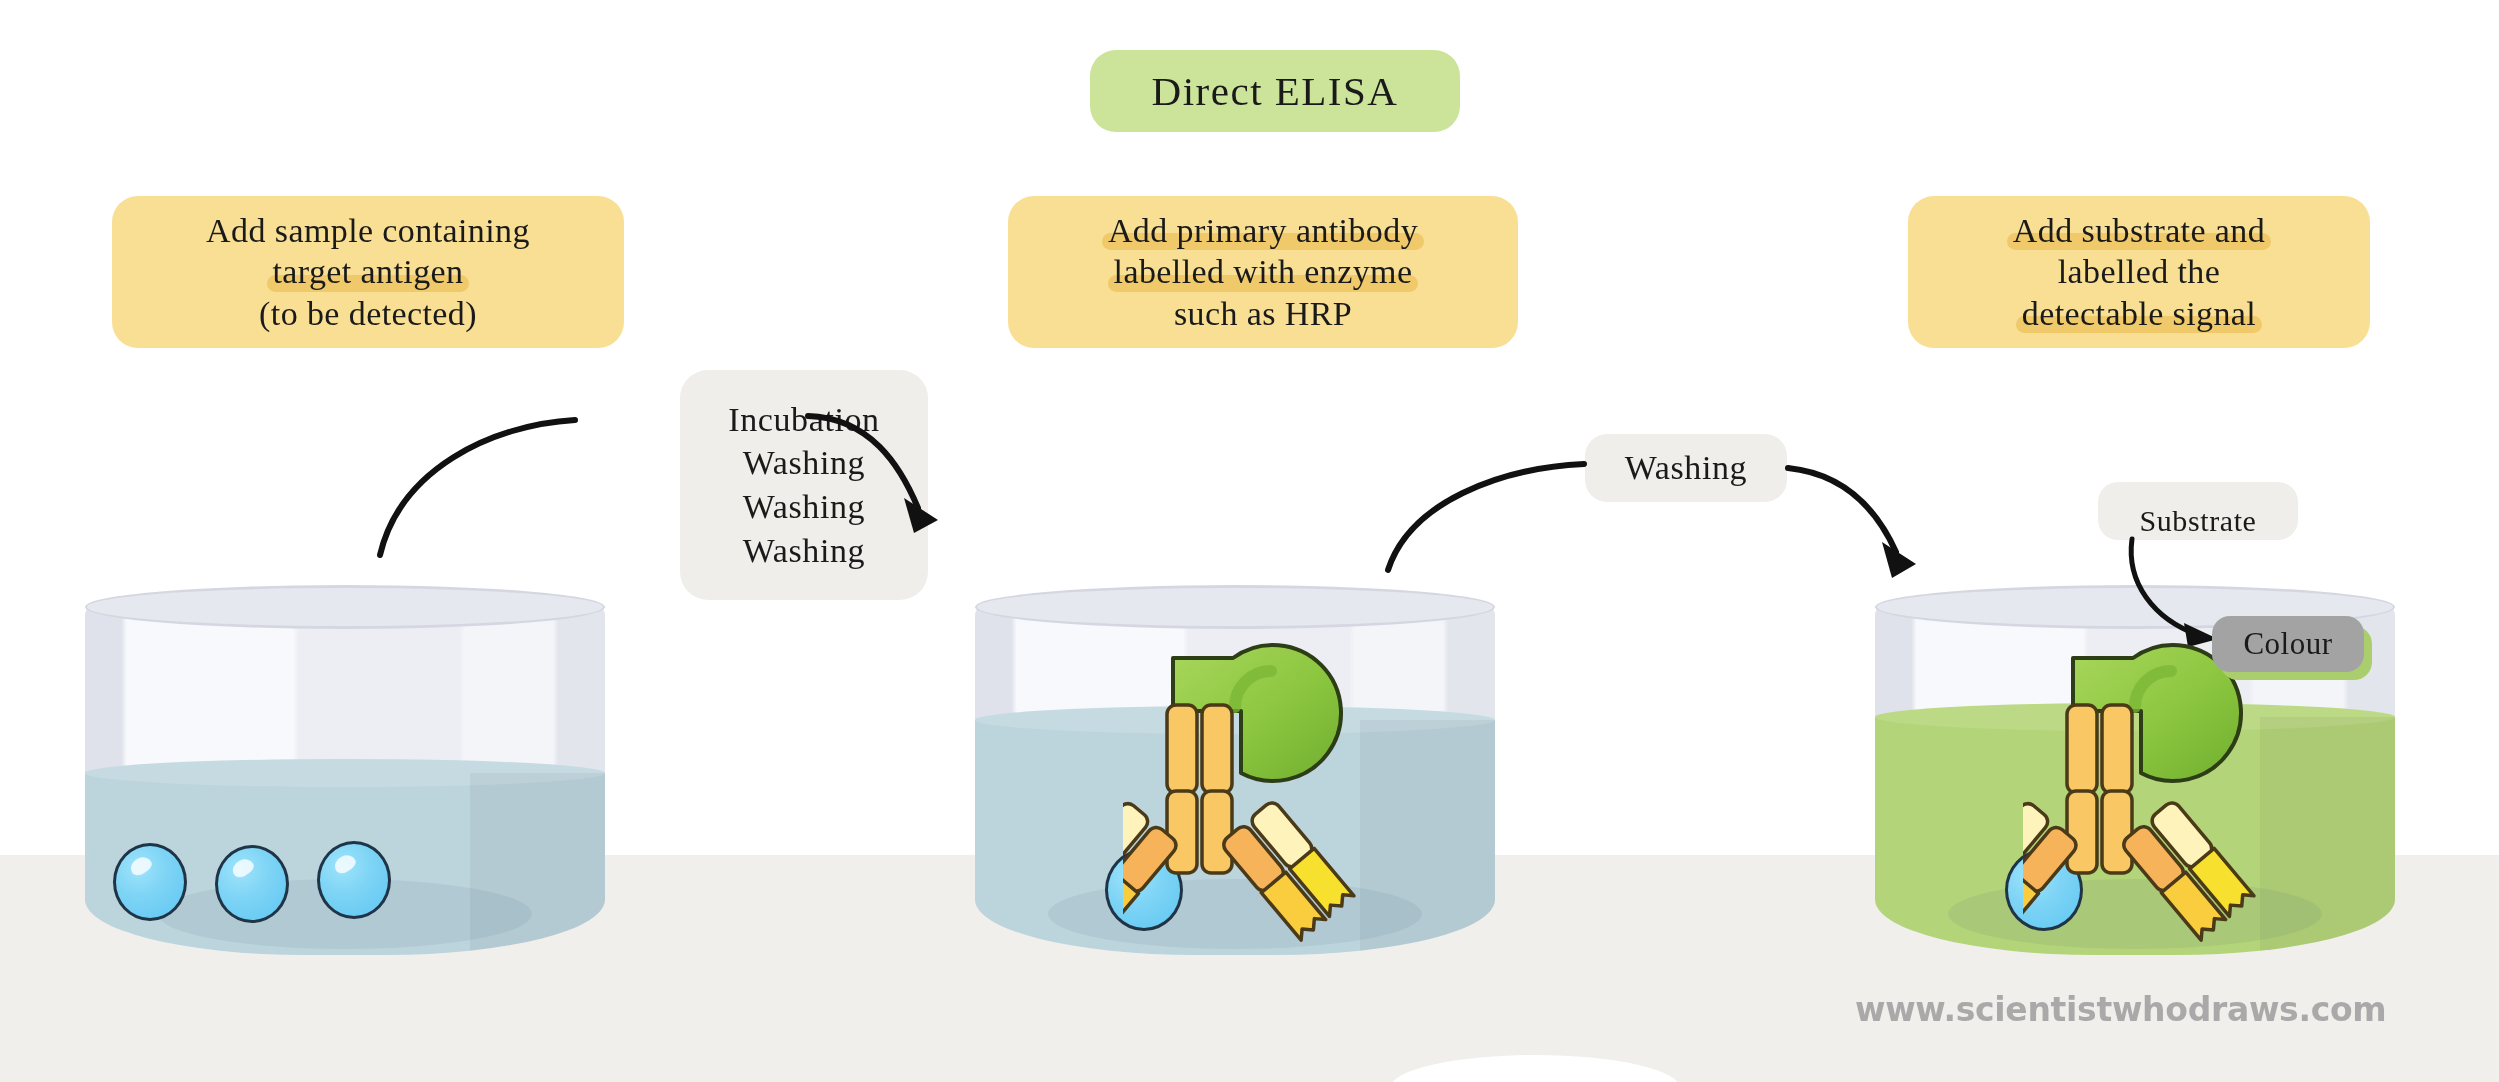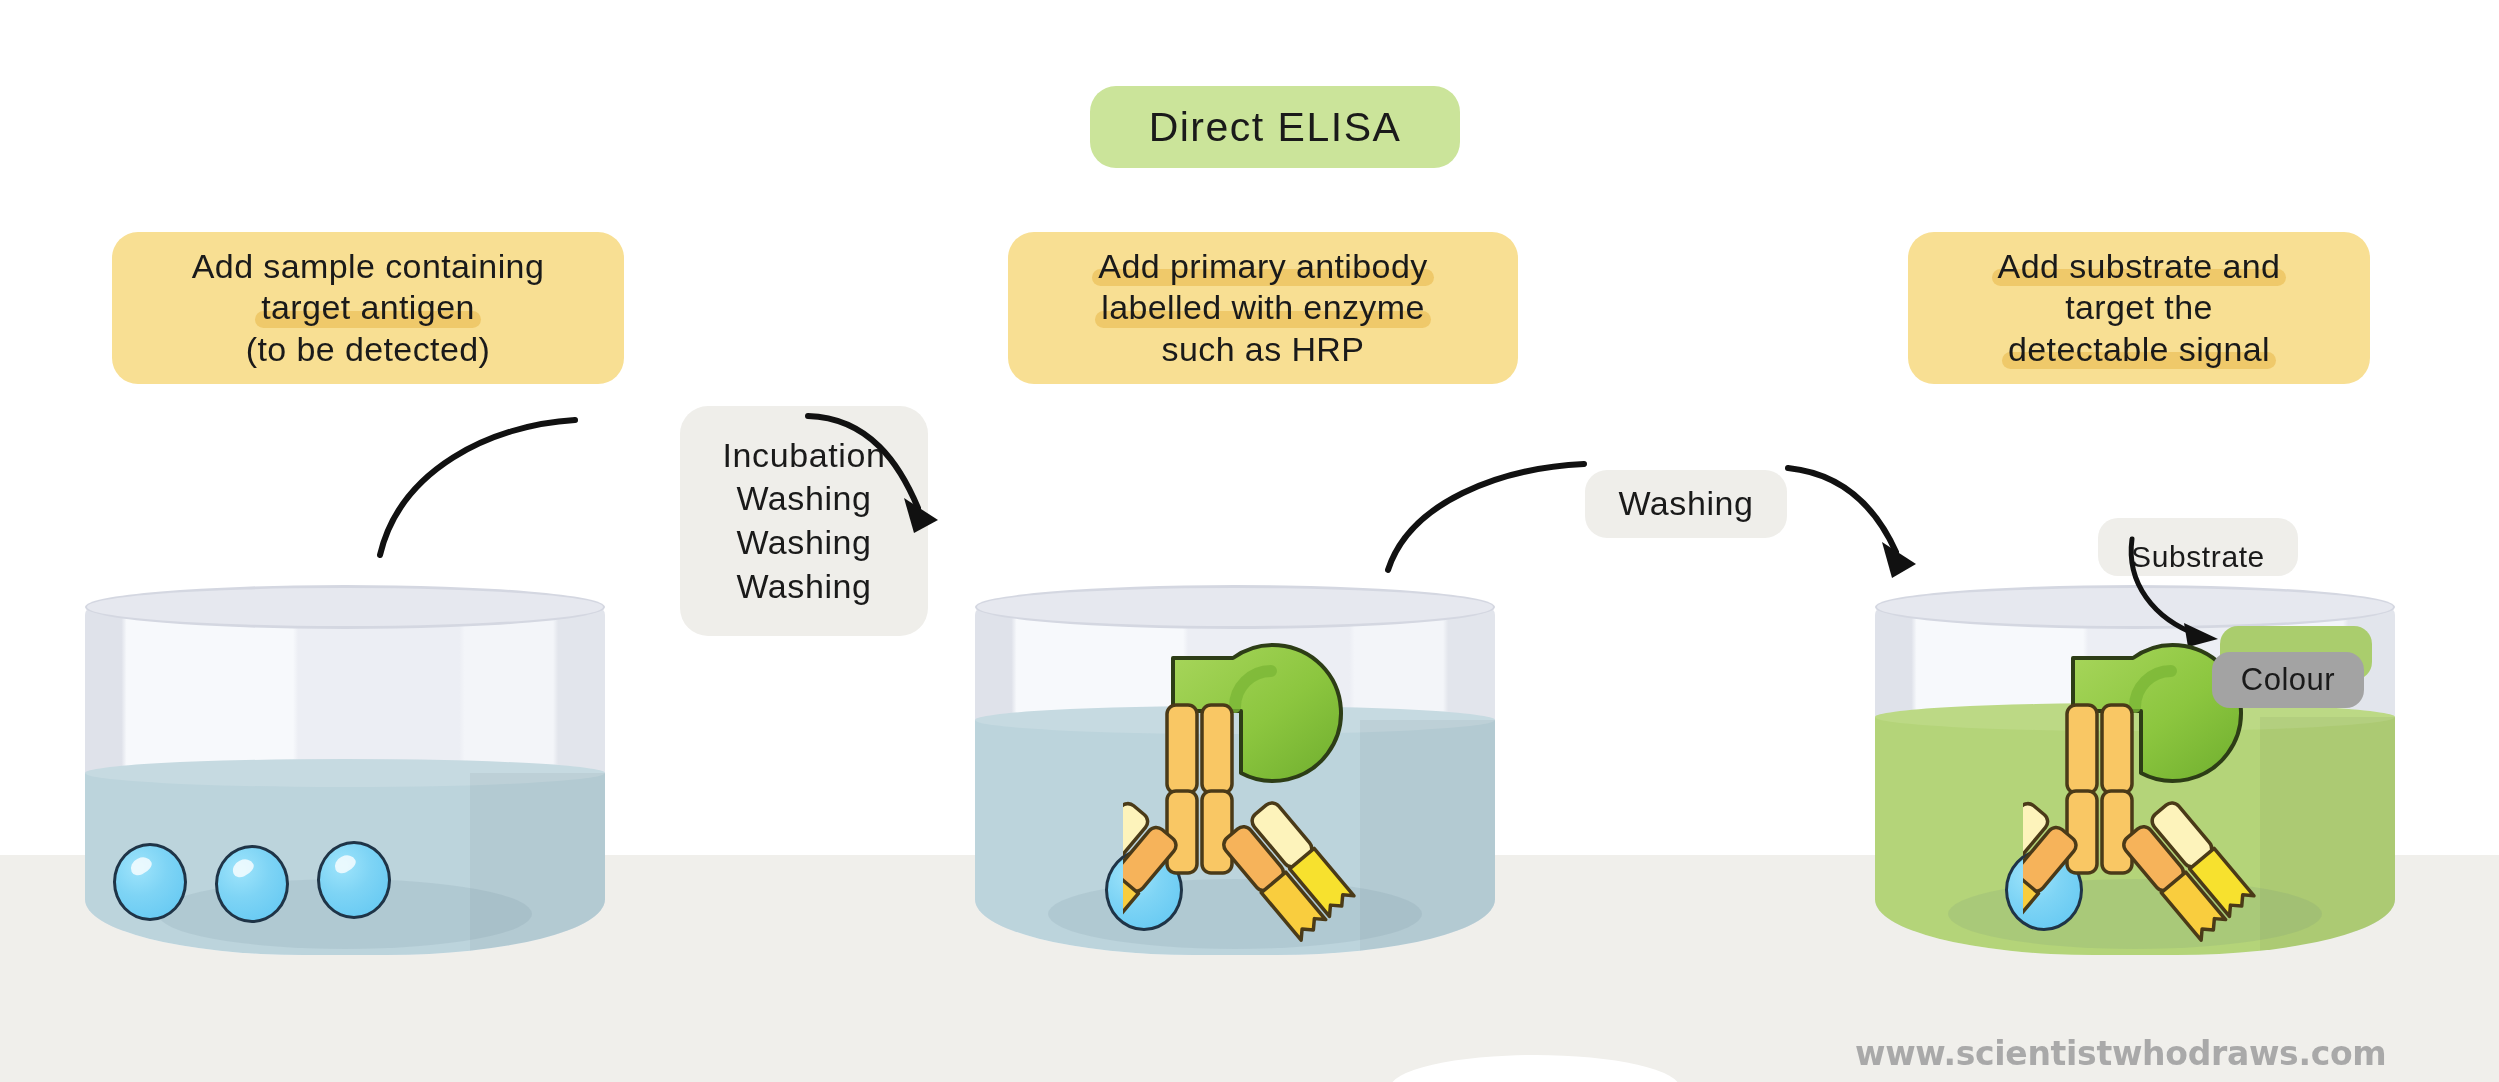--- a/index.html
+++ b/index.html
@@ -39,24 +39,23 @@
   
   .badge {
     position: absolute;
     box-sizing: border-box;
     display: flex;
     flex-direction: column;
     align-items: center;
     justify-content: center;
     text-align: center;
     color: #1a1a1a;
-    font-family: Liberation Sans, sans-serif;
+    font-family: Liberation Serif, serif;
     line-height: 1.22;
     white-space: pre-line;
-    margin-top: 36px;
   }
   .badge-title {
     left: 1090px;
     top: 50px;
     width: 370px;
     height: 82px;
     background: #cbe49a;
     border-radius: 26px;
     font-size: 41px;
     letter-spacing: 1.5px;
@@ -230,21 +229,20 @@
   
   .watermark {
     position: absolute;
     left: 1855px;
     top: 990px;
     font-family: "DejaVu Sans", sans-serif;
     font-size: 33px;
     font-weight: bold;
     color: #a9a9a9;
     letter-spacing: -0.3px;
-    margin-top: 44px;
   }
 </style>
 </head>
 <body>
 
 <div id="stage">
 
   <div class="floor"></div>
   <div class="floor-notch"></div>
 
@@ -259,21 +257,21 @@
   </div>
 
   <div class="badge badge-yellow step2">
     <span class="hl">Add primary antibody</span>
     <span class="hl">labelled with enzyme</span>
     <span>such as HRP</span>
   </div>
 
   <div class="badge badge-yellow step3">
     <span class="hl">Add substrate and</span>
-    <span>target the</span>
+    <span>labelled the</span>
     <span class="hl">detectable signal</span>
   </div>
 
   <svg class="arrow-svg" style="left:380px; top:370px;" width="620" height="250">
     <path d="M 0 185 C 20 100, 110 55, 195 50" fill="none" stroke="#111111" stroke-width="6" stroke-linecap="round"></path>
     <path d="M 428 46 C 490 48, 520 95, 538 138" fill="none" stroke="#111111" stroke-width="6" stroke-linecap="round"></path>
     <polygon points="524,128 558,150 534,163" fill="#111111"></polygon>
   </svg>
 
   <div class="badge badge-grey arrowlabel1">

